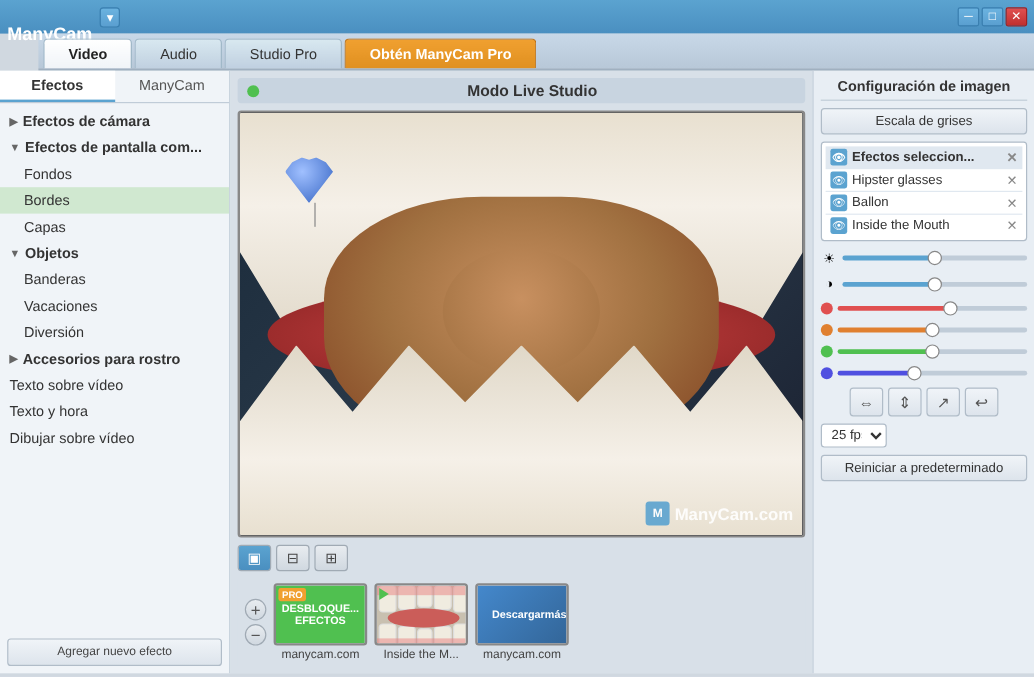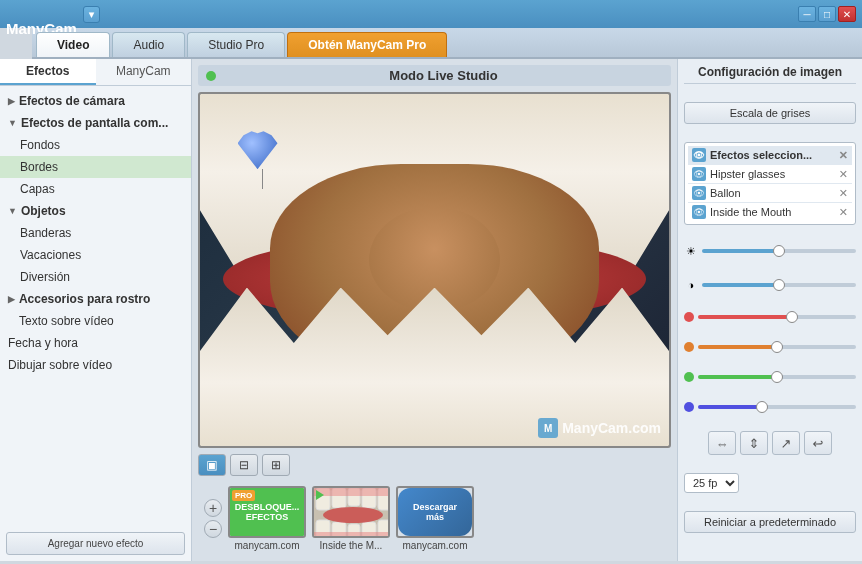--- a/index.html
+++ b/index.html
@@ -335,36 +335,35 @@
     }
     .thumb-teeth {
       background: linear-gradient(to bottom, #c0c0b0, #e8e0d0);
       width: 100%; height: 100%;
       position: relative;
       overflow: hidden;
     }
     .thumb-download {
       background: linear-gradient(135deg, #4488cc, #336699);
       width: 100%; height: 100%;
-      display: flex; flex-direction: column;
-      align-items: center; justify-content: center;
+      display: flex; flex-direction: row;
+      align-items: center; justify-content: flex-end;
       color: white; font-weight: bold; font-size: 10px;
       text-align: center;
-      border-radius: 12px;
     }
 
     
     .right-panel {
       width: 185px;
       background: #e8eef4;
       border-left: 1px solid #c0ccd8;
       padding: 6px;
       display: flex;
       flex-direction: column;
-      gap: 18px;
+      gap: 6px;
     }
     .right-panel-title {
       font-size: 12px;
       font-weight: bold;
       color: #333;
       text-align: center;
       padding-bottom: 4px;
       border-bottom: 1px solid #c0ccd8;
     }
     .effects-selected-panel {
@@ -542,22 +541,22 @@
       <div class="effects-item selected">Bordes</div>
       <div class="effects-item">Capas</div>
 
       <div class="effects-category expanded">Objetos</div>
       <div class="effects-item">Banderas</div>
       <div class="effects-item">Vacaciones</div>
       <div class="effects-item">Diversión</div>
 
       <div class="effects-category">Accesorios para rostro</div>
 
-      <div class="effects-item" style="padding-left:8px;margin-left:11px;">Texto sobre vídeo</div>
-      <div class="effects-item" style="padding-left:8px;">Fecha y hora</div>
+      <div class="effects-item" style="padding-left:8px;">Texto sobre vídeo</div>
+      <div class="effects-item" style="padding-left:8px;">Texto y hora</div>
       <div class="effects-item" style="padding-left:8px;">Dibujar sobre vídeo</div>
     </div>
     <div class="add-effect-btn">Agregar nuevo efecto</div>
   </div>
 
   <div class="center-panel">
     <div class="video-header">
       <div class="status-dot"></div>
       <div class="video-title">Modo Live Studio</div>
     </div>

